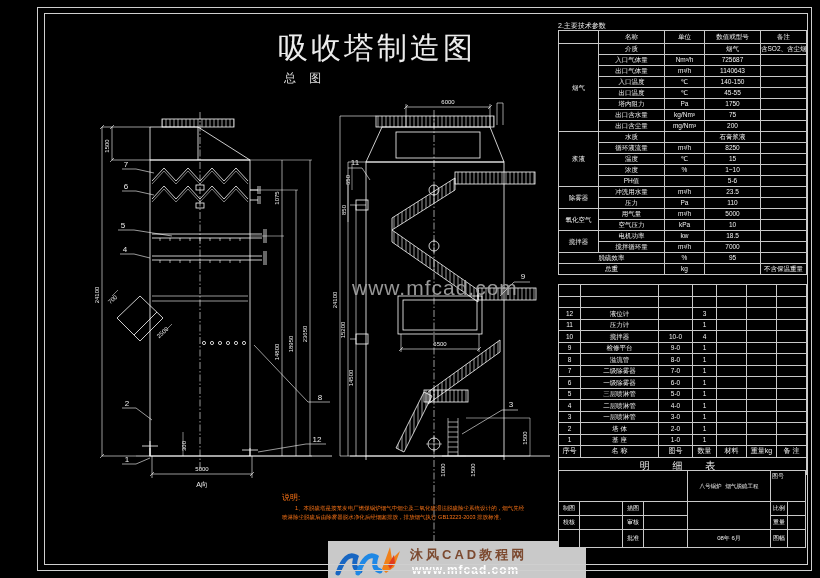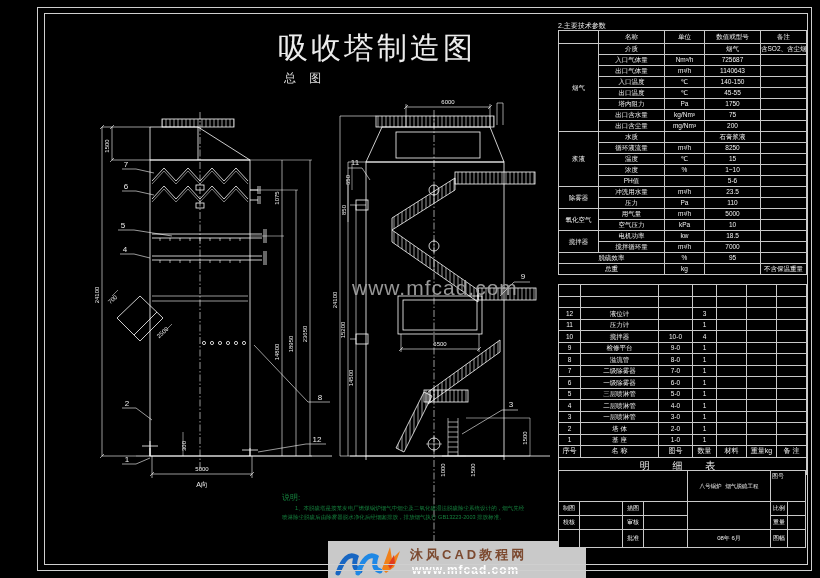--- a/index.html
+++ b/index.html
@@ -26,21 +26,21 @@
   #partsTable tr{height:11.5px;}
   #partsTable td.ptitle{font-size:10px;letter-spacing:10px;height:16px;}
   #partsTable tr.hdr td{font-size:7px;}
   
   .tblock{left:558px;top:470px;width:248px;height:78px;z-index:6;background:#000;}
   .tb-cell{position:absolute;border:1px solid #c9c9c9;box-sizing:border-box;
            font-size:6px;color:#f2f2f2;display:flex;align-items:center;justify-content:center;
            white-space:nowrap;overflow:hidden;}
   .tb-label{justify-content:center;}
   
-  .notes{left:282px;top:492px;width:278px;z-index:3;color:#15803d;}
+  .notes{left:282px;top:492px;width:278px;z-index:3;color:#f97316;}
   .notes .nlabel{font-size:8px;margin-bottom:1px;}
   .notes .nline{font-size:6px;line-height:1.45;transform:scale(0.92);transform-origin:left top;}
   
   .wm-center{left:352px;top:276px;font-size:21px;color:#a8a8a8;z-index:7;letter-spacing:1px;
              font-family:"Liberation Sans","DejaVu Sans",sans-serif;opacity:.9;}
   .logo-box{left:328px;top:541px;width:258px;height:42px;background:#c9c9c9;z-index:4;}
   .logo-title{position:absolute;left:82px;top:5px;font-size:13px;font-weight:700;color:#7c4a30;letter-spacing:3px;}
   .logo-url{position:absolute;left:84px;top:22px;font-size:12px;font-weight:700;color:#fdfdfd;letter-spacing:1px;}
   svg{position:absolute;z-index:2;}
   svg text{fill:#eee;}

